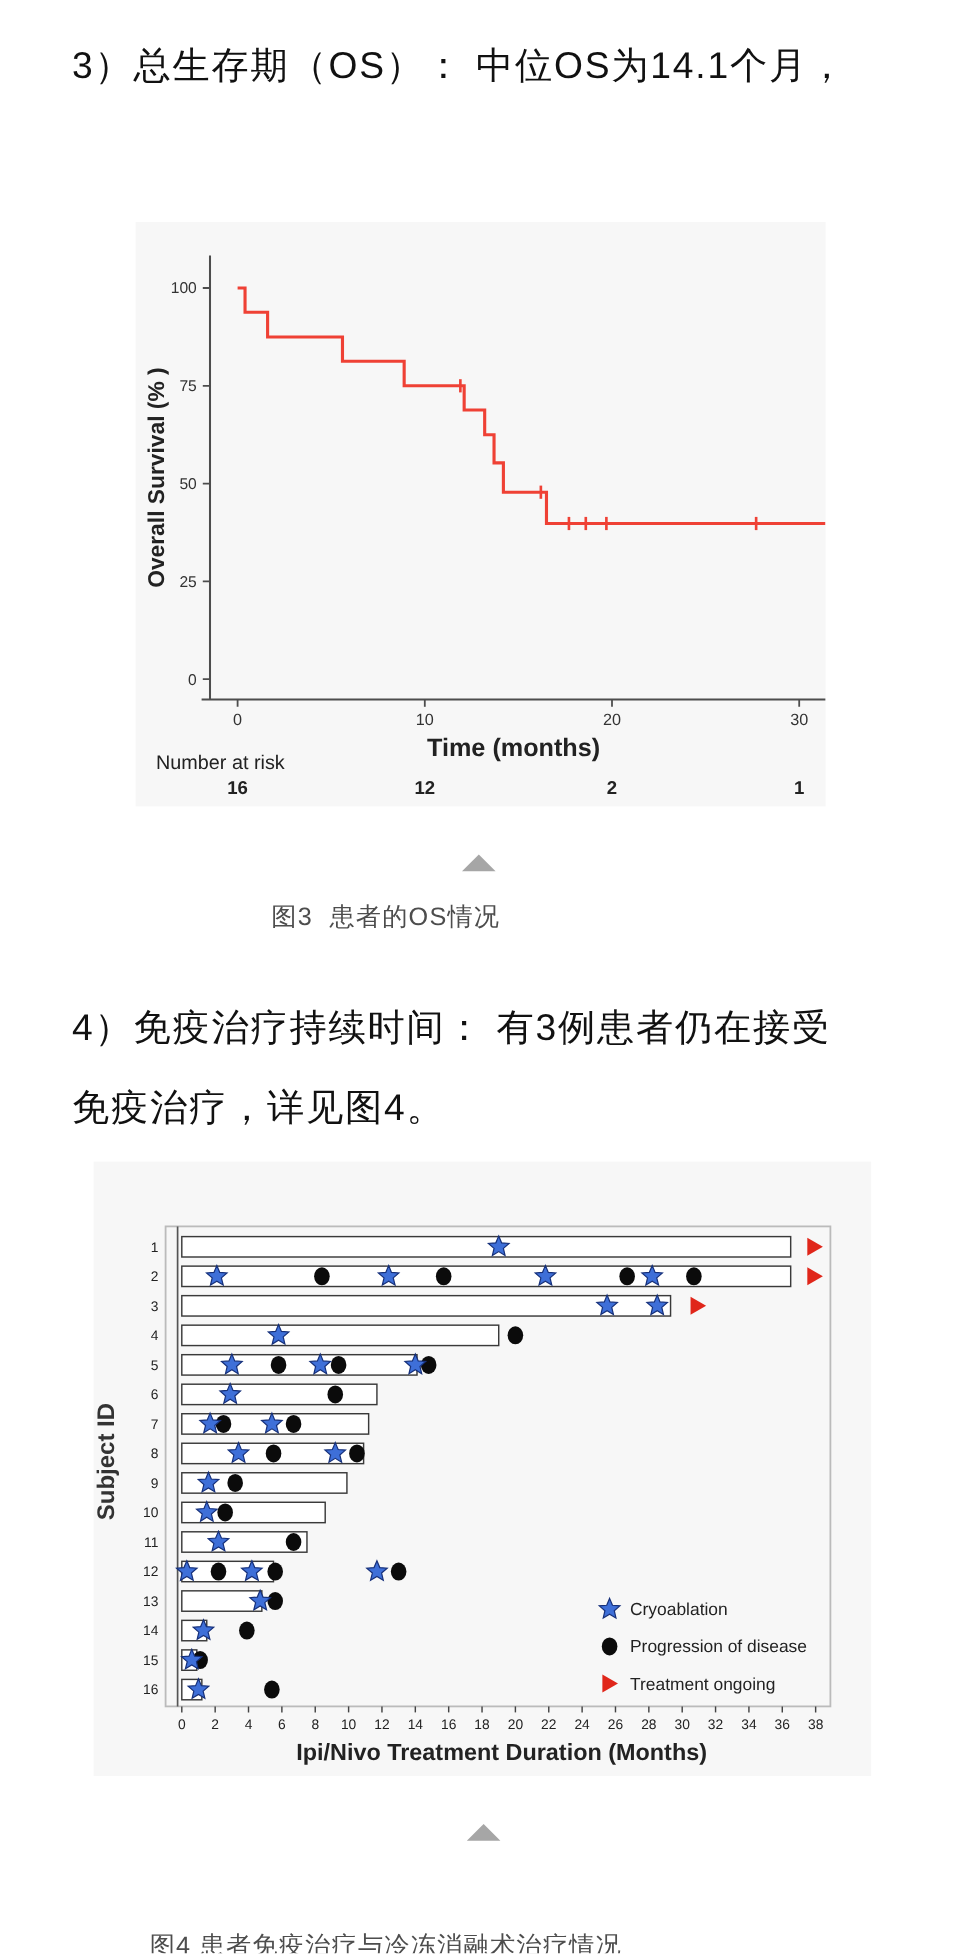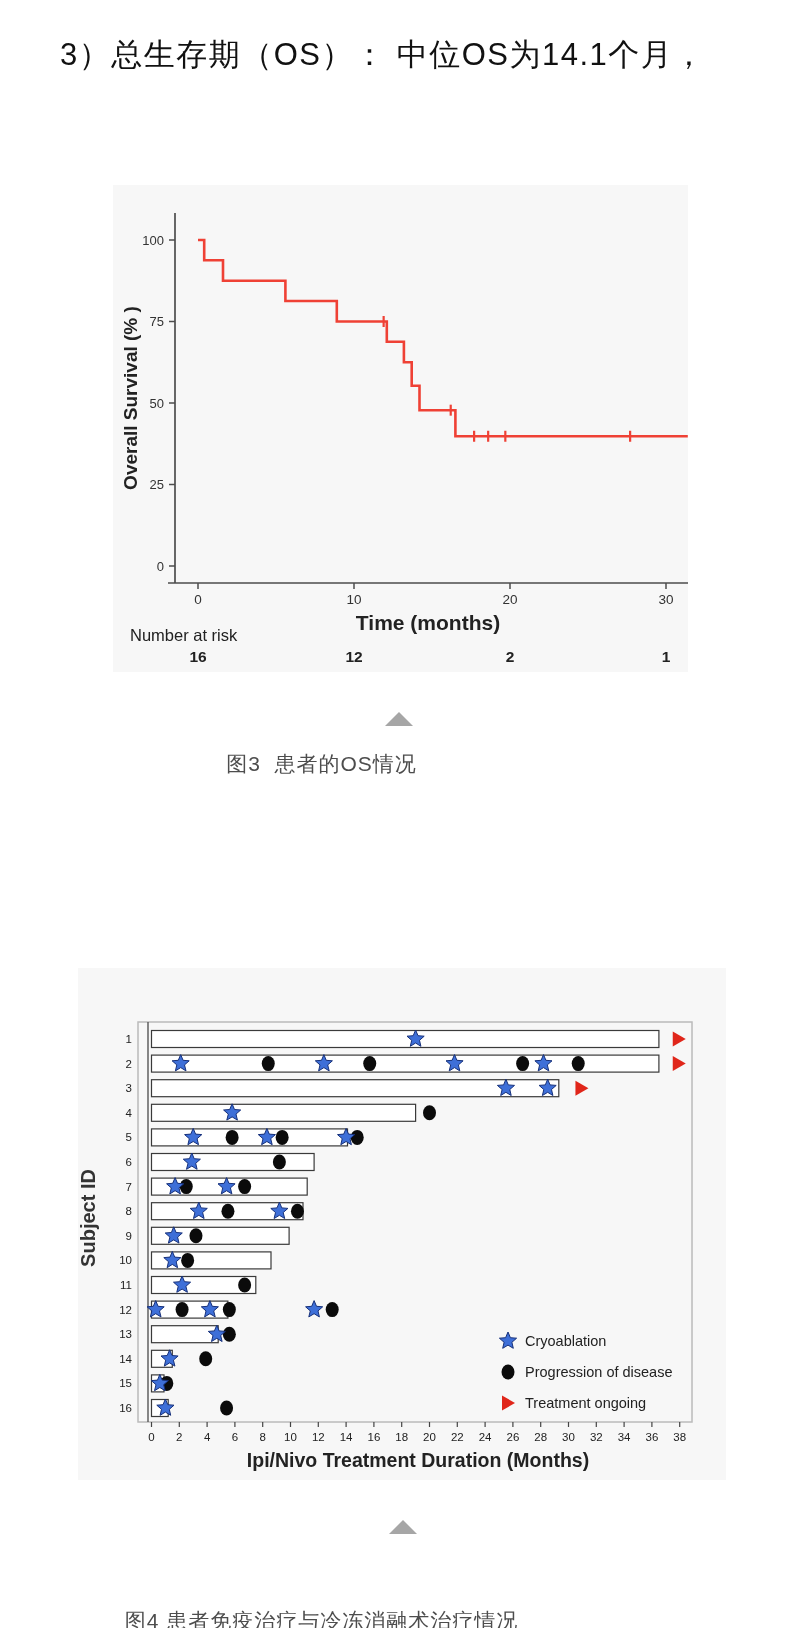--- a/index.html
+++ b/index.html
@@ -75,20 +75,22 @@
           <text x="553" y="477" text-anchor="middle" font-size="15.5" font-weight="600" fill="#222">1</text>
         </g>
       </svg>
   </div>
 
   <div class="collapse-tri" style="left:385px;top:712px;"></div>
 
   <div class="caption" style="top:750px;">图3  患者的OS情况</div>
 
   <div class="para" style="top:824px;">
+    <div>4）免疫治疗持续时间： 有3例患者仍在接受</div>
+    <div>免疫治疗，详见图4。</div>
   </div>
 
   <div class="figure-card" style="left:78px;top:968px;width:648px;height:512px;">
     <svg id="swim-svg" width="648" height="512" viewBox="0 0 648 512">
         <rect x="60" y="54" width="554" height="400" fill="none" stroke="#bbbbbb" stroke-width="1.5"></rect>
         <line x1="70" y1="54" x2="70" y2="454" stroke="#555555" stroke-width="1.4"></line>
         <g>
           <rect x="73.5" y="62.5" width="507.4" height="17" fill="#ffffff" stroke="#3a3a3a" stroke-width="1.2"></rect>
           <text x="54" y="75" text-anchor="end" font-size="11.5" fill="#222222">1</text>
           <rect x="73.5" y="87.1" width="507.4" height="17" fill="#ffffff" stroke="#3a3a3a" stroke-width="1.2"></rect>

